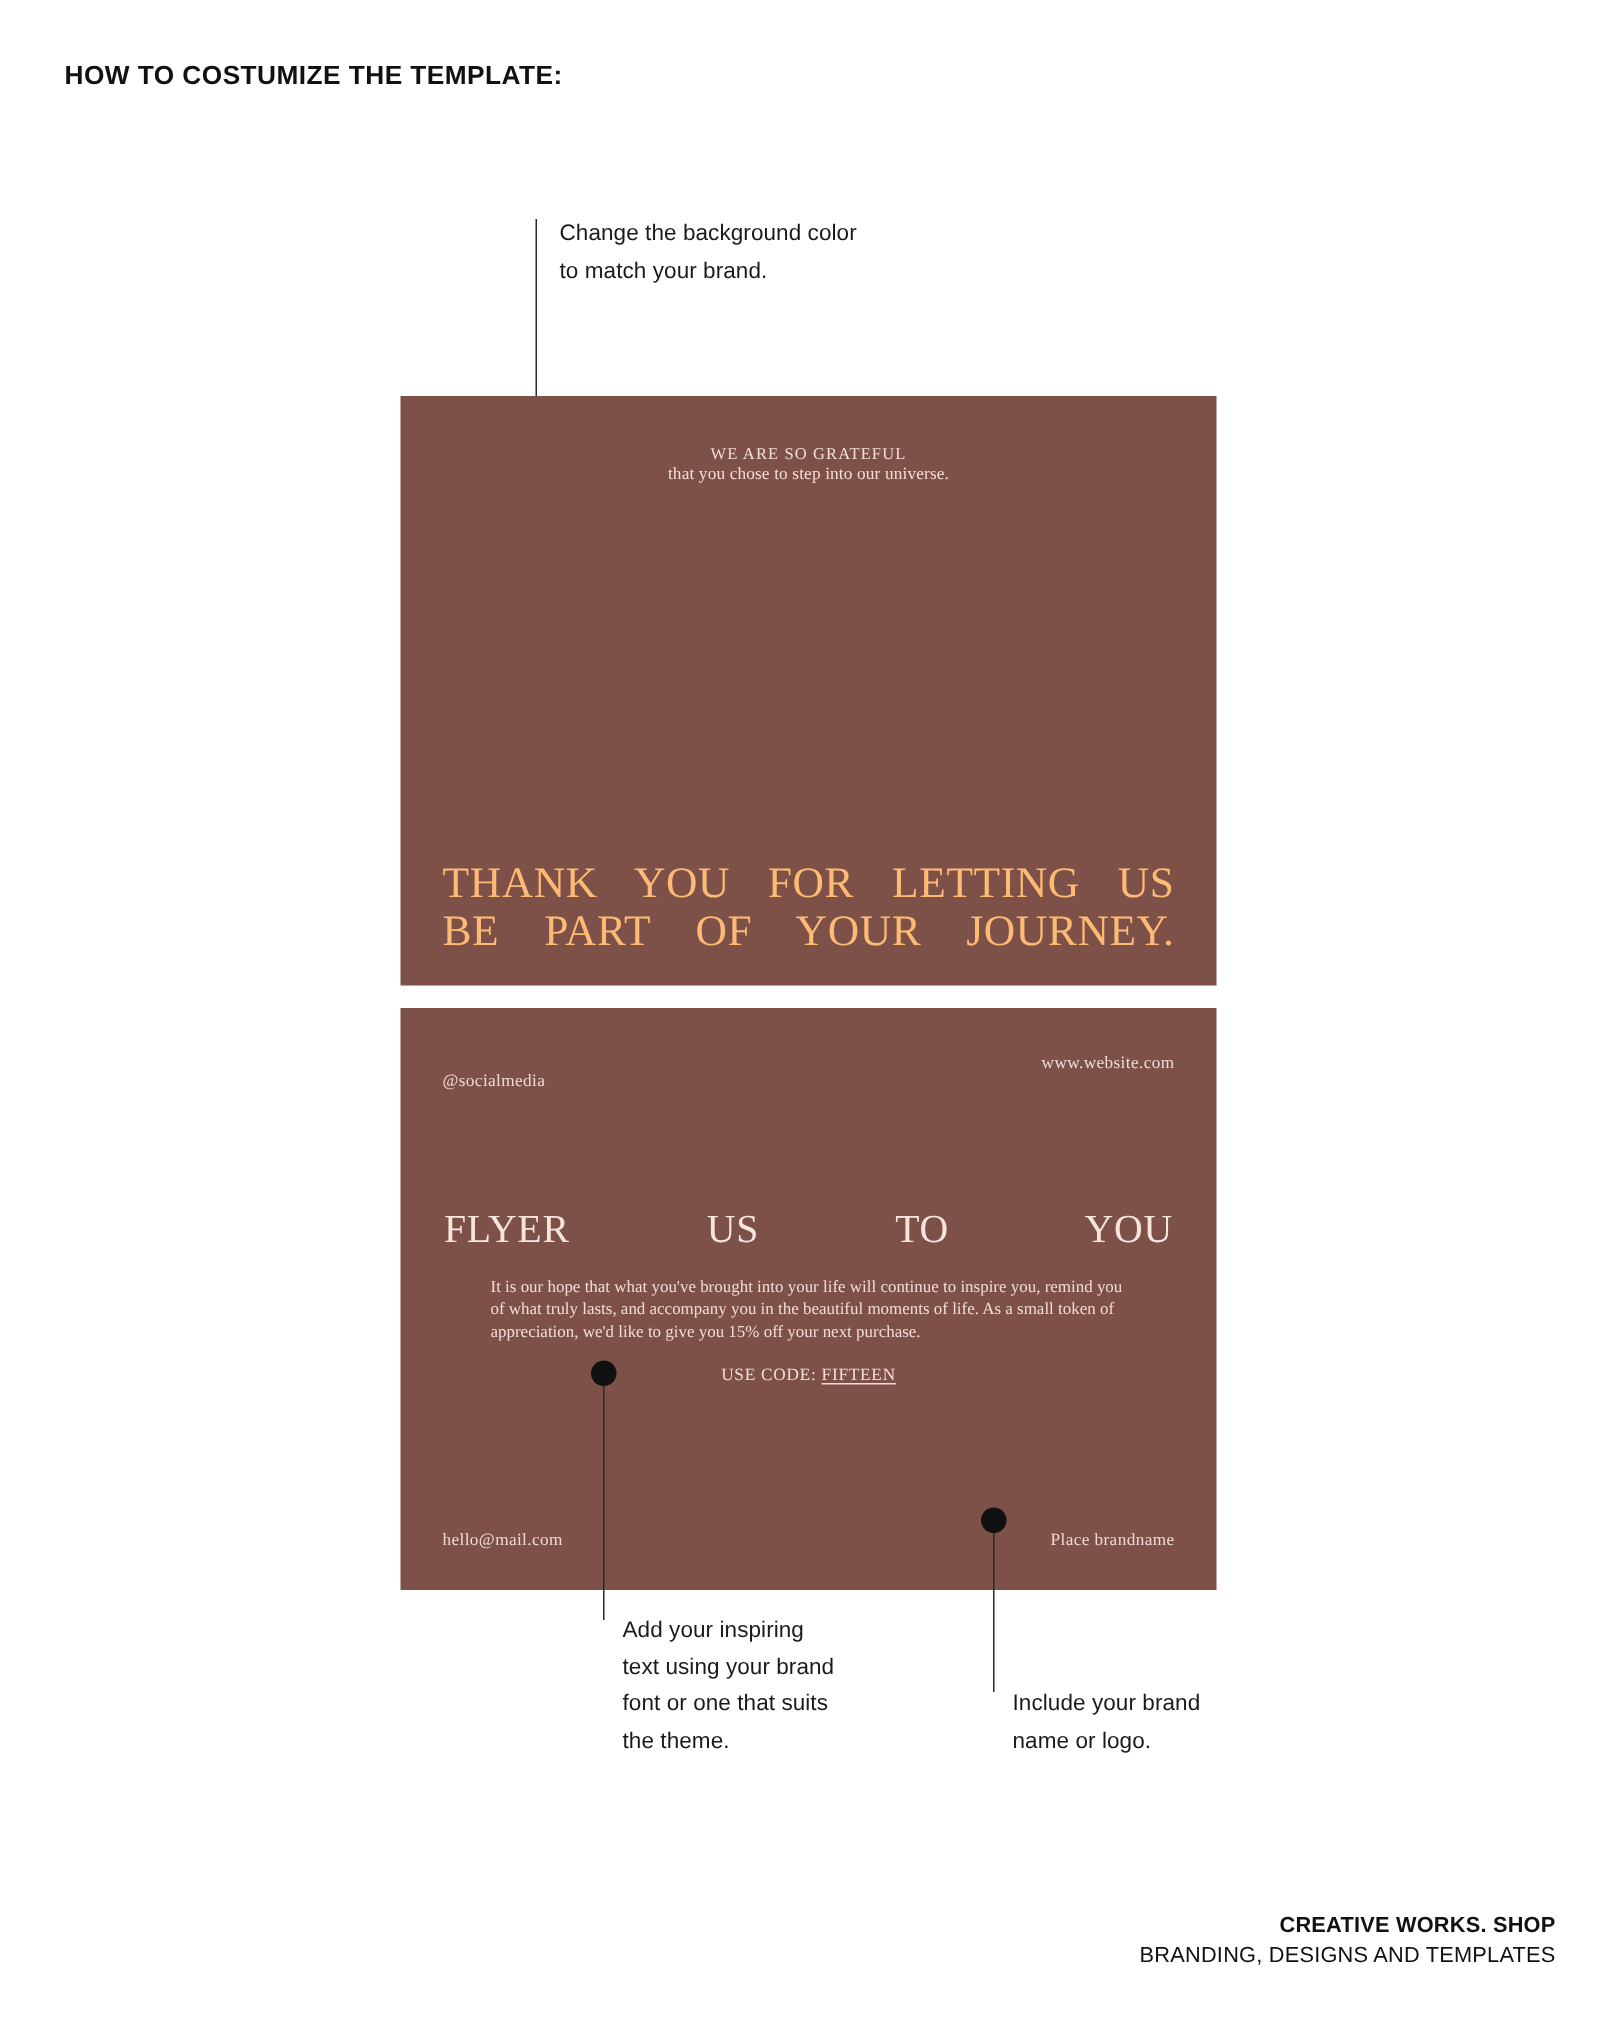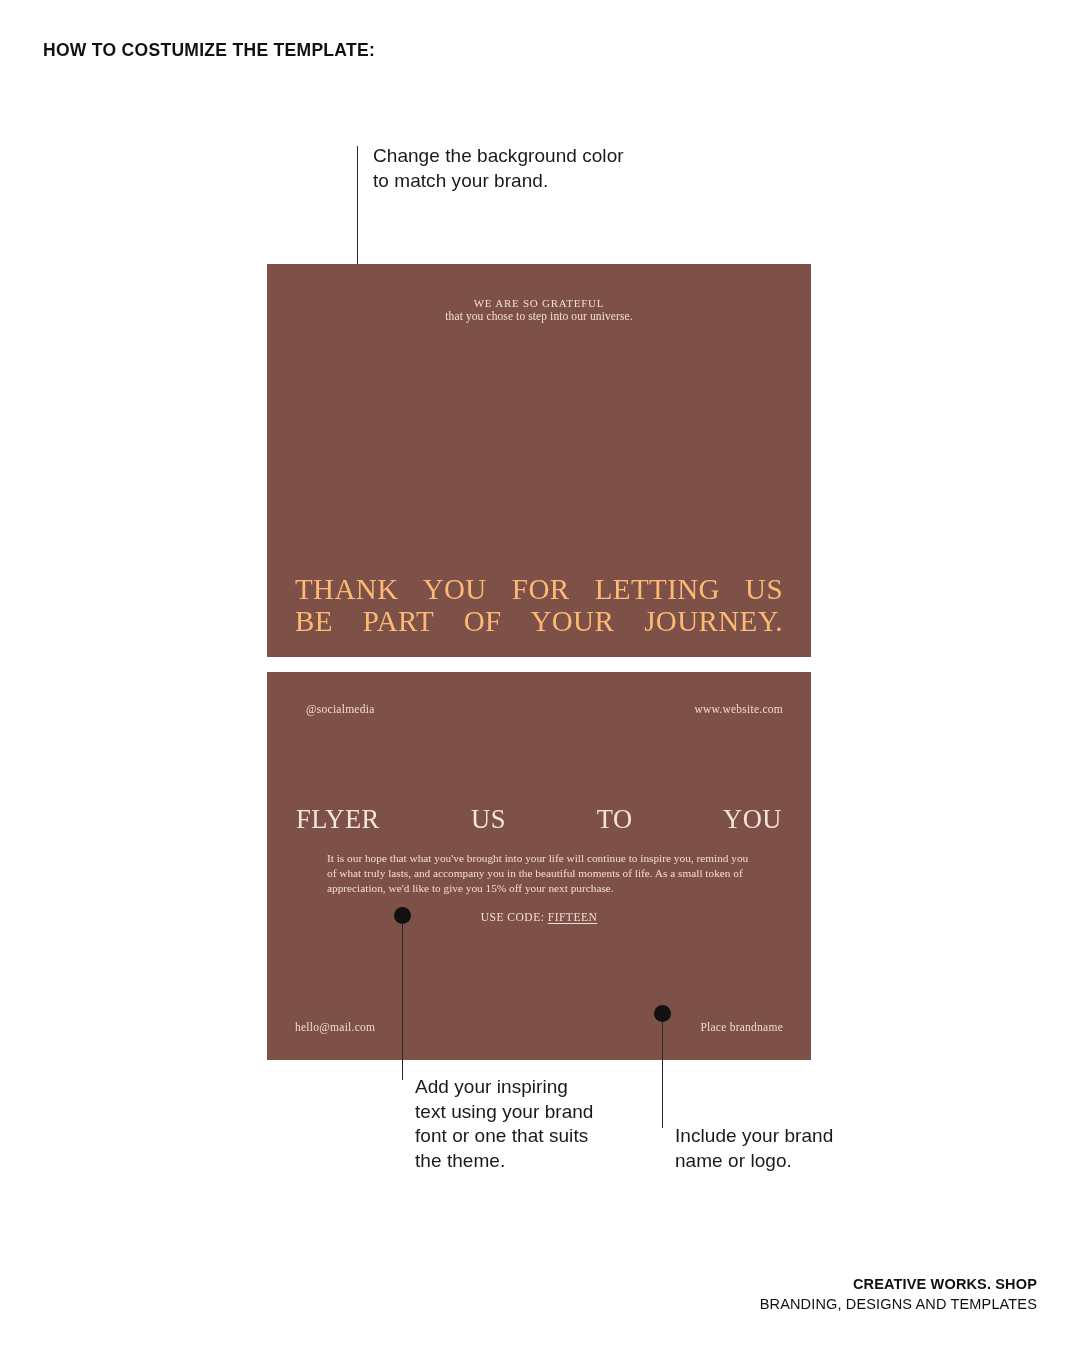--- a/index.html
+++ b/index.html
@@ -27,21 +27,21 @@
     font-size: 17.5px;
     font-weight: bold;
     letter-spacing: 0.3px;
     color: #111111;
     white-space: nowrap;
   }
 
   
   .annotation {
     position: absolute;
-    font-size: 19px;
+    font-size: 15px;
     line-height: 24.5px;
     color: #1a1a1a;
     letter-spacing: 0.05px;
   }
   #ann-bg {
     left: 373px;
     top: 144px;
     width: 290px;
   }
   #ann-text {
@@ -127,21 +127,21 @@
   }
   #front-headline > span { display: block; }
 
   
   .back-meta {
     position: absolute;
     font-size: 11.5px;
     letter-spacing: 0.25px;
     color: #f0d9d1;
   }
-  #back-social  { left: 28px;  top: 31px; margin-left: 11px; }
+  #back-social  { left: 28px;  top: 43px; }
   #back-website { right: 28px; top: 31px; }
   #back-mail    { left: 28px;  bottom: 27px; }
   #back-brand   { right: 28px; bottom: 27px; }
 
   #back-headline {
     position: absolute;
     left: 29px;
     right: 29px;
     top: 132px;
     font-size: 26.5px;

